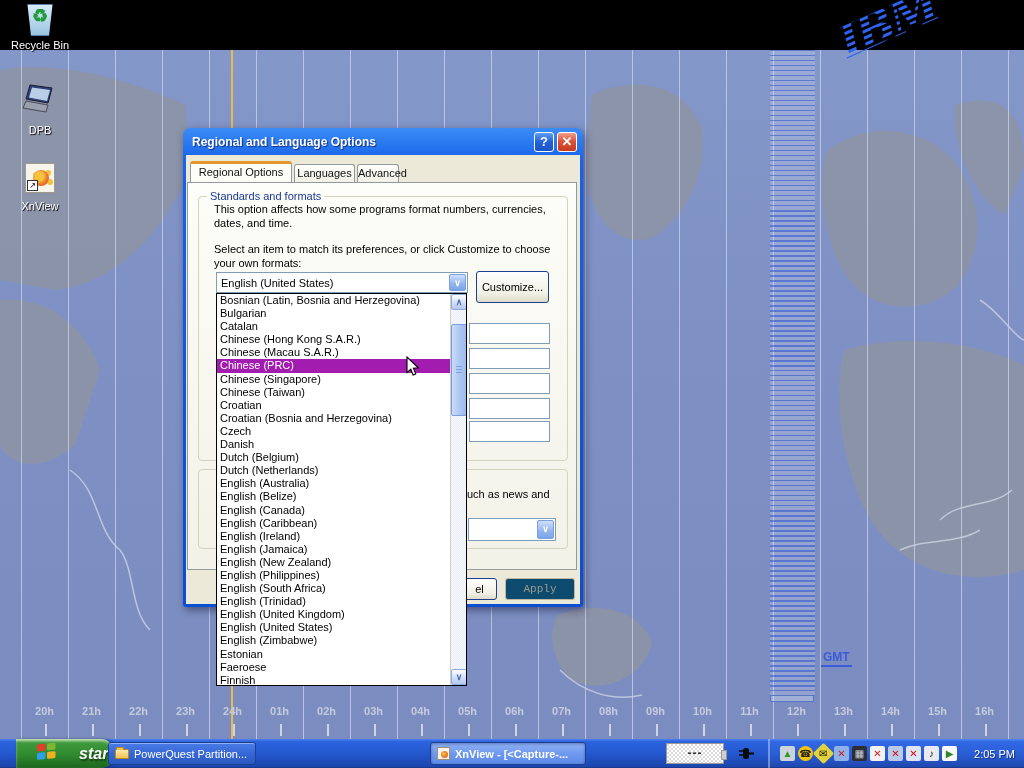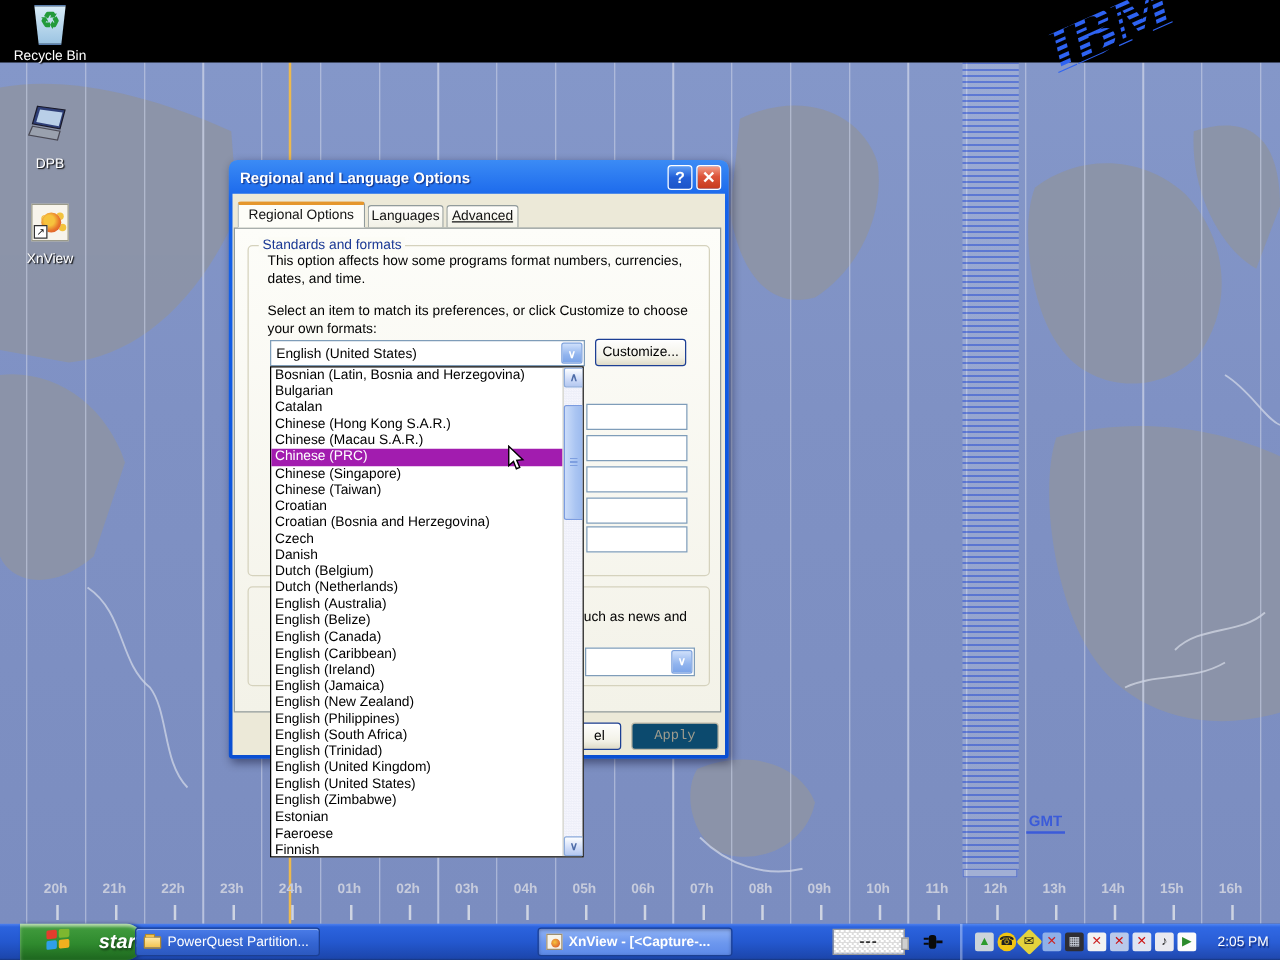--- a/index.html
+++ b/index.html
@@ -213,35 +213,35 @@
 <div class="dialog">
   <div class="titlebar">
     <span class="title-text">Regional and Language Options</span>
     <span class="tb-btn tb-help">?</span>
     <span class="tb-btn tb-close">✕</span>
   </div>
   <div class="dlg-body">
 
     <span class="tab active" style="left:4px; top:6px; width:102px; height:21px; line-height:17px;">Regional Options</span>
     <span class="tab" style="left:108px; top:9px; width:61px; height:18px; line-height:17px;">Languages</span>
-    <span class="tab" style="left:171px; top:9px; width:58px; height:18px; line-height:17px;text-decoration:underline;">Advanced</span>
+    <span class="tab" style="left:171px; top:9px; width:42px; height:18px; line-height:17px;">Advanced</span>
 
     <div class="tab-panel">
 
       <div class="groupbox" style="left:10px; top:13px; width:370px; height:265px;"></div>
       <span class="group-label" style="left:19px; top:7px;">Standards and formats</span>
 
       <span class="body-text" style="left:26px; top:60px; width:350px;">Select an item to match its preferences, or click Customize to choose your own formats:</span>
       <span class="body-text" style="left:26px; top:20px; width:342px;">This option affects how some programs format numbers, currencies, dates, and time.</span>
 
       <div class="combo" style="left:28px; top:89px; width:252px; height:21px;">
         <span class="val">English (United States)</span>
         <span class="combo-arrow">∨</span>
       </div>
-      <button class="xp-btn" style="left:288px; top:88px; width:73px; height:22px;">Customize...</button>
+      <button class="xp-btn" style="left:288px; top:88px; width:73px; height:32px;">Customize...</button>
 
       <div class="sample-field" style="top:140px;"></div>
       <div class="sample-field" style="top:165px;"></div>
       <div class="sample-field" style="top:190px;"></div>
       <div class="sample-field" style="top:215px;"></div>
       <div class="sample-field" style="top:238px;"></div>
 
       <div class="groupbox" style="left:10px; top:286px; width:370px; height:80px;"></div>
       <span class="body-text" style="left:279px; top:305px; white-space:nowrap;">uch as news and</span>
       <div class="combo" style="left:280px; top:335px; width:88px; height:23px;">

